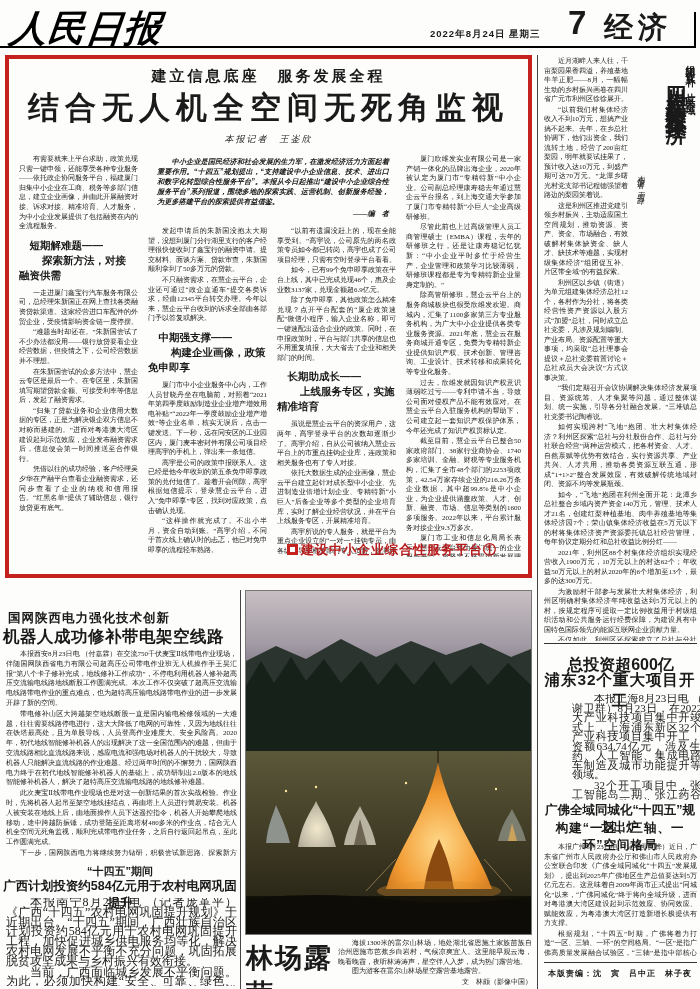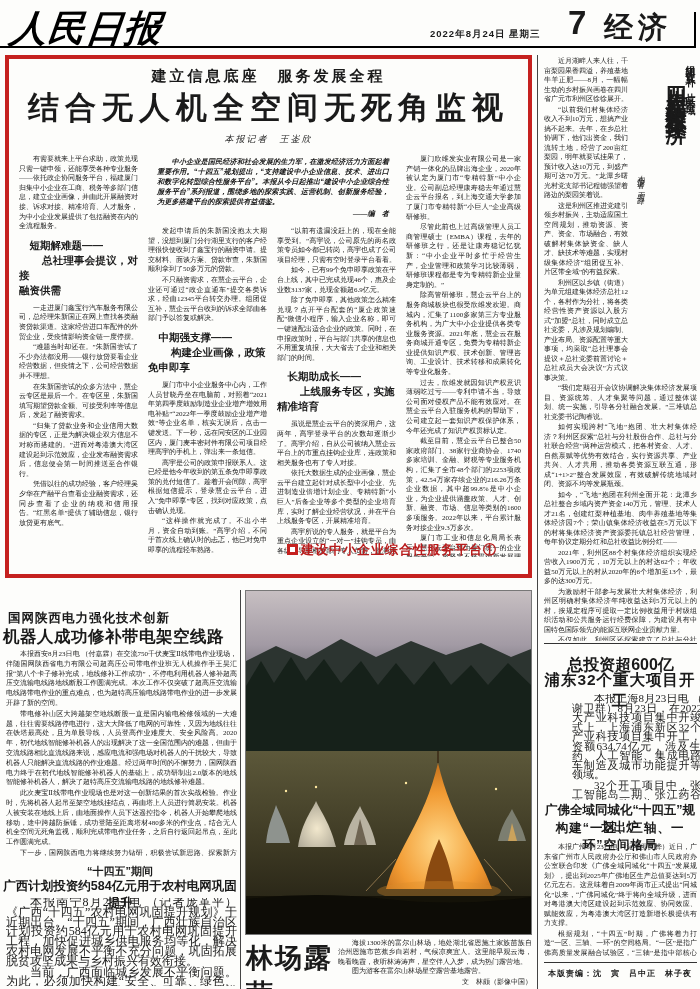--- a/index.html
+++ b/index.html
@@ -102,36 +102,36 @@
 
     <div class="abs ed-note jp">
       <p>中小企业是国民经济和社会发展的生力军，在激发经济活力方面起着重要作用。“十四五”规划提出，“支持建设中小企业信息、技术、进出口和数字化转型综合性服务平台”。本报从今日起推出“建设中小企业综合性服务平台”系列报道，围绕多地的探索实践、运营机制、创新服务经验，为更多搭建平台的探索提供有益借鉴。</p>
       <div class="ed-sig">——编　者</div>
     </div>
 
     <div class="abs lcol c1 jp">
       <p class="para">有需要就来上平台求助，政策兑现只需一键申领，还能享受各种专业服务——依托政企协同服务平台，福建厦门归集中小企业在工商、税务等多部门信息，建立企业画像，并由此开展融资对接、诉求对接、精准培育、人才服务，为中小企业发展提供了包括融资在内的全流程服务。</p>
       <div class="subhead">
         <div class="sh-l1">短期解难题——</div>
-        <div class="sh-l2">总社理事会提议，对接</div>
+        <div class="sh-l2">探索新方法，对接</div>
         <div class="sh-l3">融资供需</div>
       </div>
       <div>
           <p class="para">一走进厦门鑫宝行汽车服务有限公司，总经理朱新国正在网上查找各类融资贷款渠道。这家经营进口车配件的外贸企业，受疫情影响资金链一度停摆。</p>
           <p class="para">“难题当时却还在。”朱新国尝试了不少办法都没用——银行放贷要看企业经营数据，但疫情之下，公司经营数据并不理想。</p>
           <p class="para">在朱新国尝试的众多方法中，慧企云专区是最后一个。在专区里，朱新国填写期望贷款金额、可接受利率等信息后，发起了融资需求。</p>
           <p class="para">“归集了贷款业务和企业信用大数据的专区，正是为解决银企双方信息不对称而搭建的。”进而对粤港澳大湾区建设起到示范效应，企业发布融资需求后，信息便会第一时间推送至合作银行。</p>
           <p class="para">凭借以往的成功经验，客户经理吴夕华在产融平台查看企业融资需求，还同步查看了企业的纳税和信用报告。“红黑名单”提供了辅助信息，银行放贷更有底气。</p>
         </div>
     </div>
 
     <div class="abs lcol c2 jp">
       <div>
           <p class="para">发起申请后的朱新国没抱太大期望，没想到厦门分行湖里支行的客户经理很快便收到了鑫宝行的融资申请。提交材料、面谈方案、贷款审查，朱新国顺利拿到了50多万元的贷款。</p>
-          <p class="para">不只融资需求，在慧企云平台，企业还可通过“政企直通车”提交各类诉求，经由12345平台转交办理。组团促互补，慧企云平台收到的诉求全部由各部门予以答复或解决。</p>
+          <p class="para">不只融资需求，在慧企云平台，企业还可通过“政企直通车”提交各类诉求，经由12345平台转交办理。今年以来，慧企云平台收到的诉求全部由各部门予以答复或解决。</p>
         </div>
       <div class="subhead">
         <div class="sh-l1">中期强支撑——</div>
         <div class="sh-l2">构建企业画像，政策</div>
         <div class="sh-l3">免申即享</div>
       </div>
       <div>
           <p class="para">厦门市中小企业服务中心内，工作人员甘晓丹坐在电脑前，对照着“2021年第四季度鼓励制造业企业增产增效用电补贴”“2022年一季度鼓励企业增产增效”等企业名单，核实无误后，点击一键发送。下一秒，远在同安区的工业园区内，厦门麦丰密封件有限公司项目经理高宇的手机上，弹出来一条短信。</p>
           <p class="para">高宇是公司的政策申报联系人。这已经是他今年收到的第五条免申即享政策的兑付短信了。趁着开会间隙，高宇根据短信提示，登录慧企云平台，进入“免申即享”专区，找到对应政策，点击确认兑现。</p>
           <p class="para">“这样操作就完成了。不出小半月，资金自动到账。”高宇介绍，不同于首次线上确认时的忐忑，他已对免申即享的流程轻车熟路。</p>

